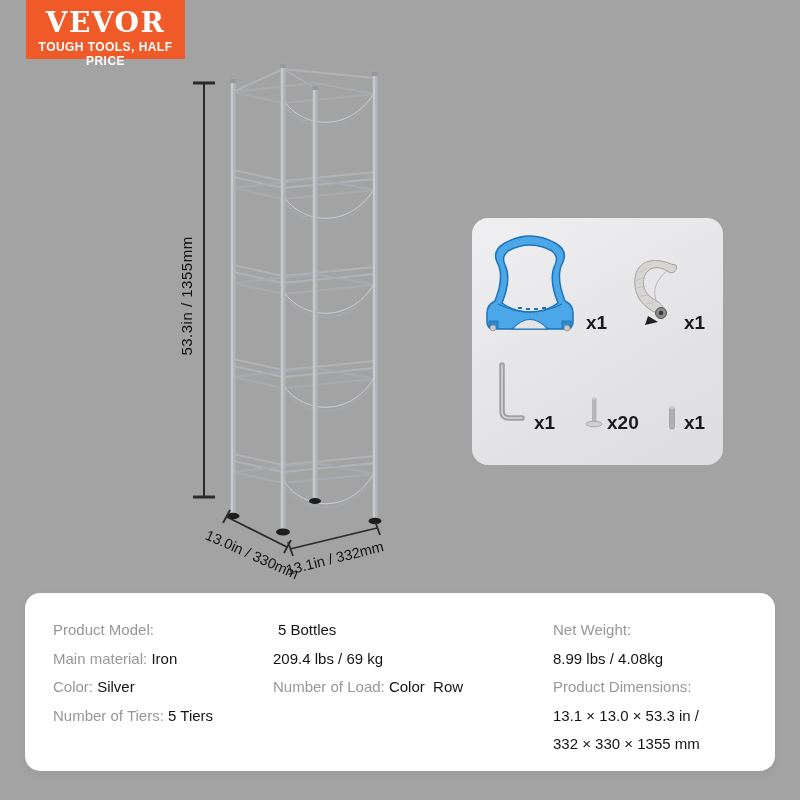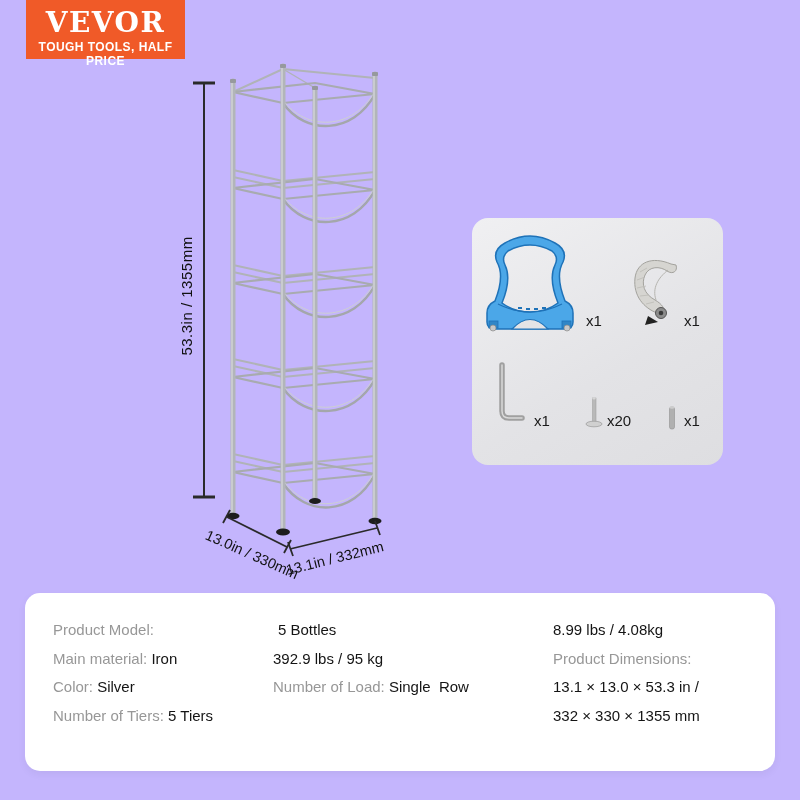--- a/index.html
+++ b/index.html
@@ -1,35 +1,35 @@
 <!DOCTYPE html>
 <html><head>
 <meta charset="utf-8">
 <style>
   html,body{margin:0;padding:0;}
   body{width:800px;height:800px;overflow:hidden;font-family:"Liberation Sans",sans-serif;}
-  #screen{position:relative;width:800px;height:800px;background:#c4b5fd;}
+  #screen{position:relative;width:800px;height:800px;background:#a3a3a3;}
 
   
   .logo{position:absolute;left:26px;top:0;width:159px;height:59px;background:#f05a28;
         color:#fff;text-align:center;}
   .logo-name{font-family:"DejaVu Serif",serif;font-weight:bold;font-size:28px;
              letter-spacing:1.5px;line-height:1;padding-top:9px;}
   .logo-tagline{font-size:12px;font-weight:bold;letter-spacing:0.45px;padding-top:3px;}
 
   
   .rack-wrap{position:absolute;left:120px;top:58px;width:300px;height:530px;}
   .dim-text{font-size:14.5px;fill:#111;}
   .dim-text-v{font-size:15px;fill:#111;letter-spacing:0.5px;}
 
   
   .acc-box{position:absolute;left:472px;top:218px;width:251px;height:247px;border-radius:16px;
            background:linear-gradient(150deg,#f0f0f2 0%,#e3e3e6 60%,#dedee1 100%);}
   .acc-svg{position:absolute;left:0;top:0;}
-  .acc-label{position:absolute;font-size:15px;font-weight:normal;color:#1a1a1a;line-height:1;}
+  .acc-label{position:absolute;font-size:19px;font-weight:bold;color:#1a1a1a;line-height:1;}
   .lbl-handle{left:114px;top:95px;}
   .lbl-strap{left:212px;top:95px;}
   .lbl-wrench{left:62px;top:195px;}
   .lbl-screw{left:135px;top:195px;}
   .lbl-pin{left:212px;top:195px;}
 
   
   .spec-card{position:absolute;left:25px;top:593px;width:750px;height:178px;background:#ffffff;
              border-radius:15px;box-shadow:0 3px 8px rgba(0,0,0,0.05);}
   .spec-col{position:absolute;top:23px;}
@@ -207,24 +207,25 @@
 
   <div class="spec-card">
     <div class="spec-col col1">
       <div class="spec-line"><span class="lbl">Product Model:</span></div>
       <div class="spec-line"><span class="lbl">Main material: </span><span class="val">Iron</span></div>
       <div class="spec-line"><span class="lbl">Color: </span><span class="val">Silver</span></div>
       <div class="spec-line"><span class="lbl">Number of Tiers: </span><span class="val">5 Tiers</span></div>
     </div>
     <div class="spec-col col2">
       <div class="spec-line indent"><span class="val">5 Bottles</span></div>
-      <div class="spec-line"><span class="val">392.9 lbs / 95 kg</span></div>
-      <div class="spec-line"><span class="lbl">Number of Load: </span><span class="val">Single  Row</span></div>
+      <div class="spec-line"><span class="val">209.4 lbs / 69 kg</span></div>
+      <div class="spec-line"><span class="lbl">Number of Load: </span><span class="val">Color  Row</span></div>
     </div>
     <div class="spec-col col3">
+      <div class="spec-line"><span class="lbl">Net Weight:</span></div>
       <div class="spec-line"><span class="val">8.99 lbs / 4.08kg</span></div>
       <div class="spec-line"><span class="lbl">Product Dimensions:</span></div>
       <div class="spec-line"><span class="val">13.1 × 13.0 × 53.3 in /</span></div>
       <div class="spec-line"><span class="val">332 × 330 × 1355 mm</span></div>
     </div>
   </div>
 
 </div>
 
 </body></html>

